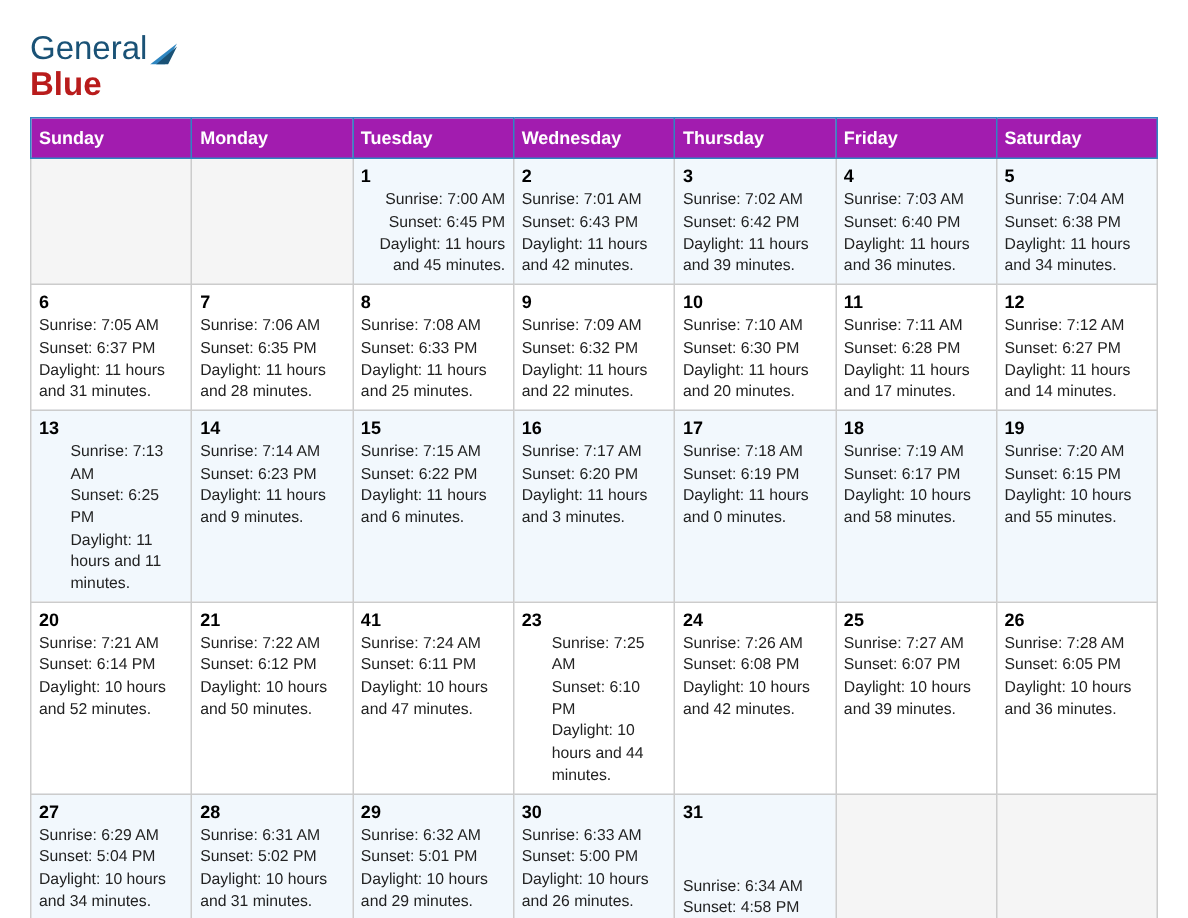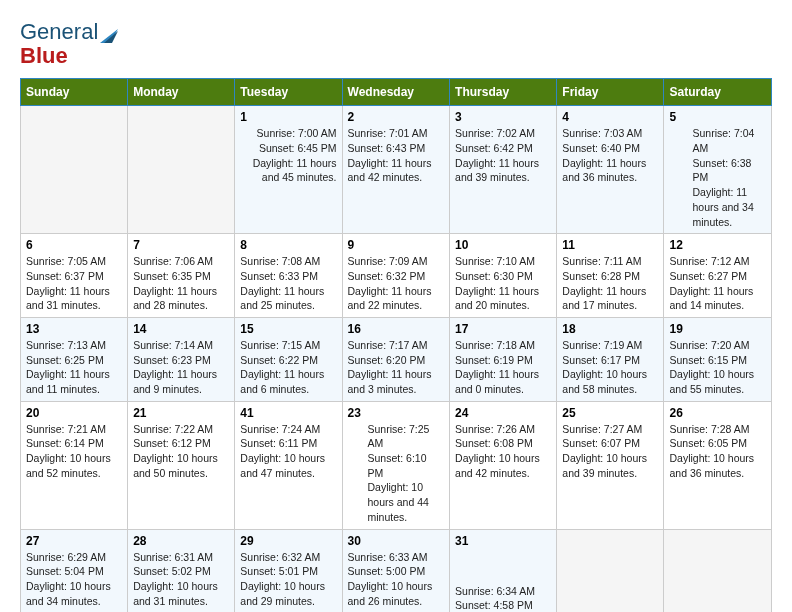--- a/index.html
+++ b/index.html
@@ -31,21 +31,21 @@
     .subtitle {
       font-size: 16px;
       color: #333;
     }
     table {
       width: 100%;
       border-collapse: collapse;
       font-size: 11px;
     }
     thead tr th {
-      background-color: #4d7c0f;
+      background-color: #a21caf;
       color: #fff;
       text-align: left;
       padding: 6px 5px;
       font-size: 12px;
       font-weight: bold;
       border: 1px solid #2e86c1;
     }
     tbody tr td {
       border: 1px solid #ccc;
       vertical-align: top;
@@ -131,21 +131,21 @@
 Daylight: 11 hours and 39 minutes.</div>
         </td>
         <td>
           <span class="day-number">4</span>
           <div class="day-info" style="white-space: pre-line;">Sunrise: 7:03 AM
 Sunset: 6:40 PM
 Daylight: 11 hours and 36 minutes.</div>
         </td>
         <td>
           <span class="day-number">5</span>
-          <div class="day-info" style="white-space: pre-line; margin-left: 23px;">Sunrise: 7:04 AM
+          <div class="day-info" style="white-space: pre-line;">Sunrise: 7:04 AM
 Sunset: 6:38 PM
 Daylight: 11 hours and 34 minutes.</div>
         </td>
       </tr>
       <tr>
         <td>
           <span class="day-number">6</span>
           <div class="day-info" style="white-space: pre-line;">Sunrise: 7:05 AM
 Sunset: 6:37 PM
 Daylight: 11 hours and 31 minutes.</div>
@@ -183,21 +183,21 @@
         <td>
           <span class="day-number">12</span>
           <div class="day-info" style="white-space: pre-line;">Sunrise: 7:12 AM
 Sunset: 6:27 PM
 Daylight: 11 hours and 14 minutes.</div>
         </td>
       </tr>
       <tr>
         <td>
           <span class="day-number">13</span>
-          <div class="day-info" style="white-space: pre-line;">Sunrise: 7:13 AM
+          <div class="day-info" style="white-space: pre-line; margin-left: 21px;">Sunrise: 7:13 AM
 Sunset: 6:25 PM
 Daylight: 11 hours and 11 minutes.</div>
         </td>
         <td>
           <span class="day-number">14</span>
           <div class="day-info" style="white-space: pre-line;">Sunrise: 7:14 AM
 Sunset: 6:23 PM
 Daylight: 11 hours and 9 minutes.</div>
         </td>
         <td>

